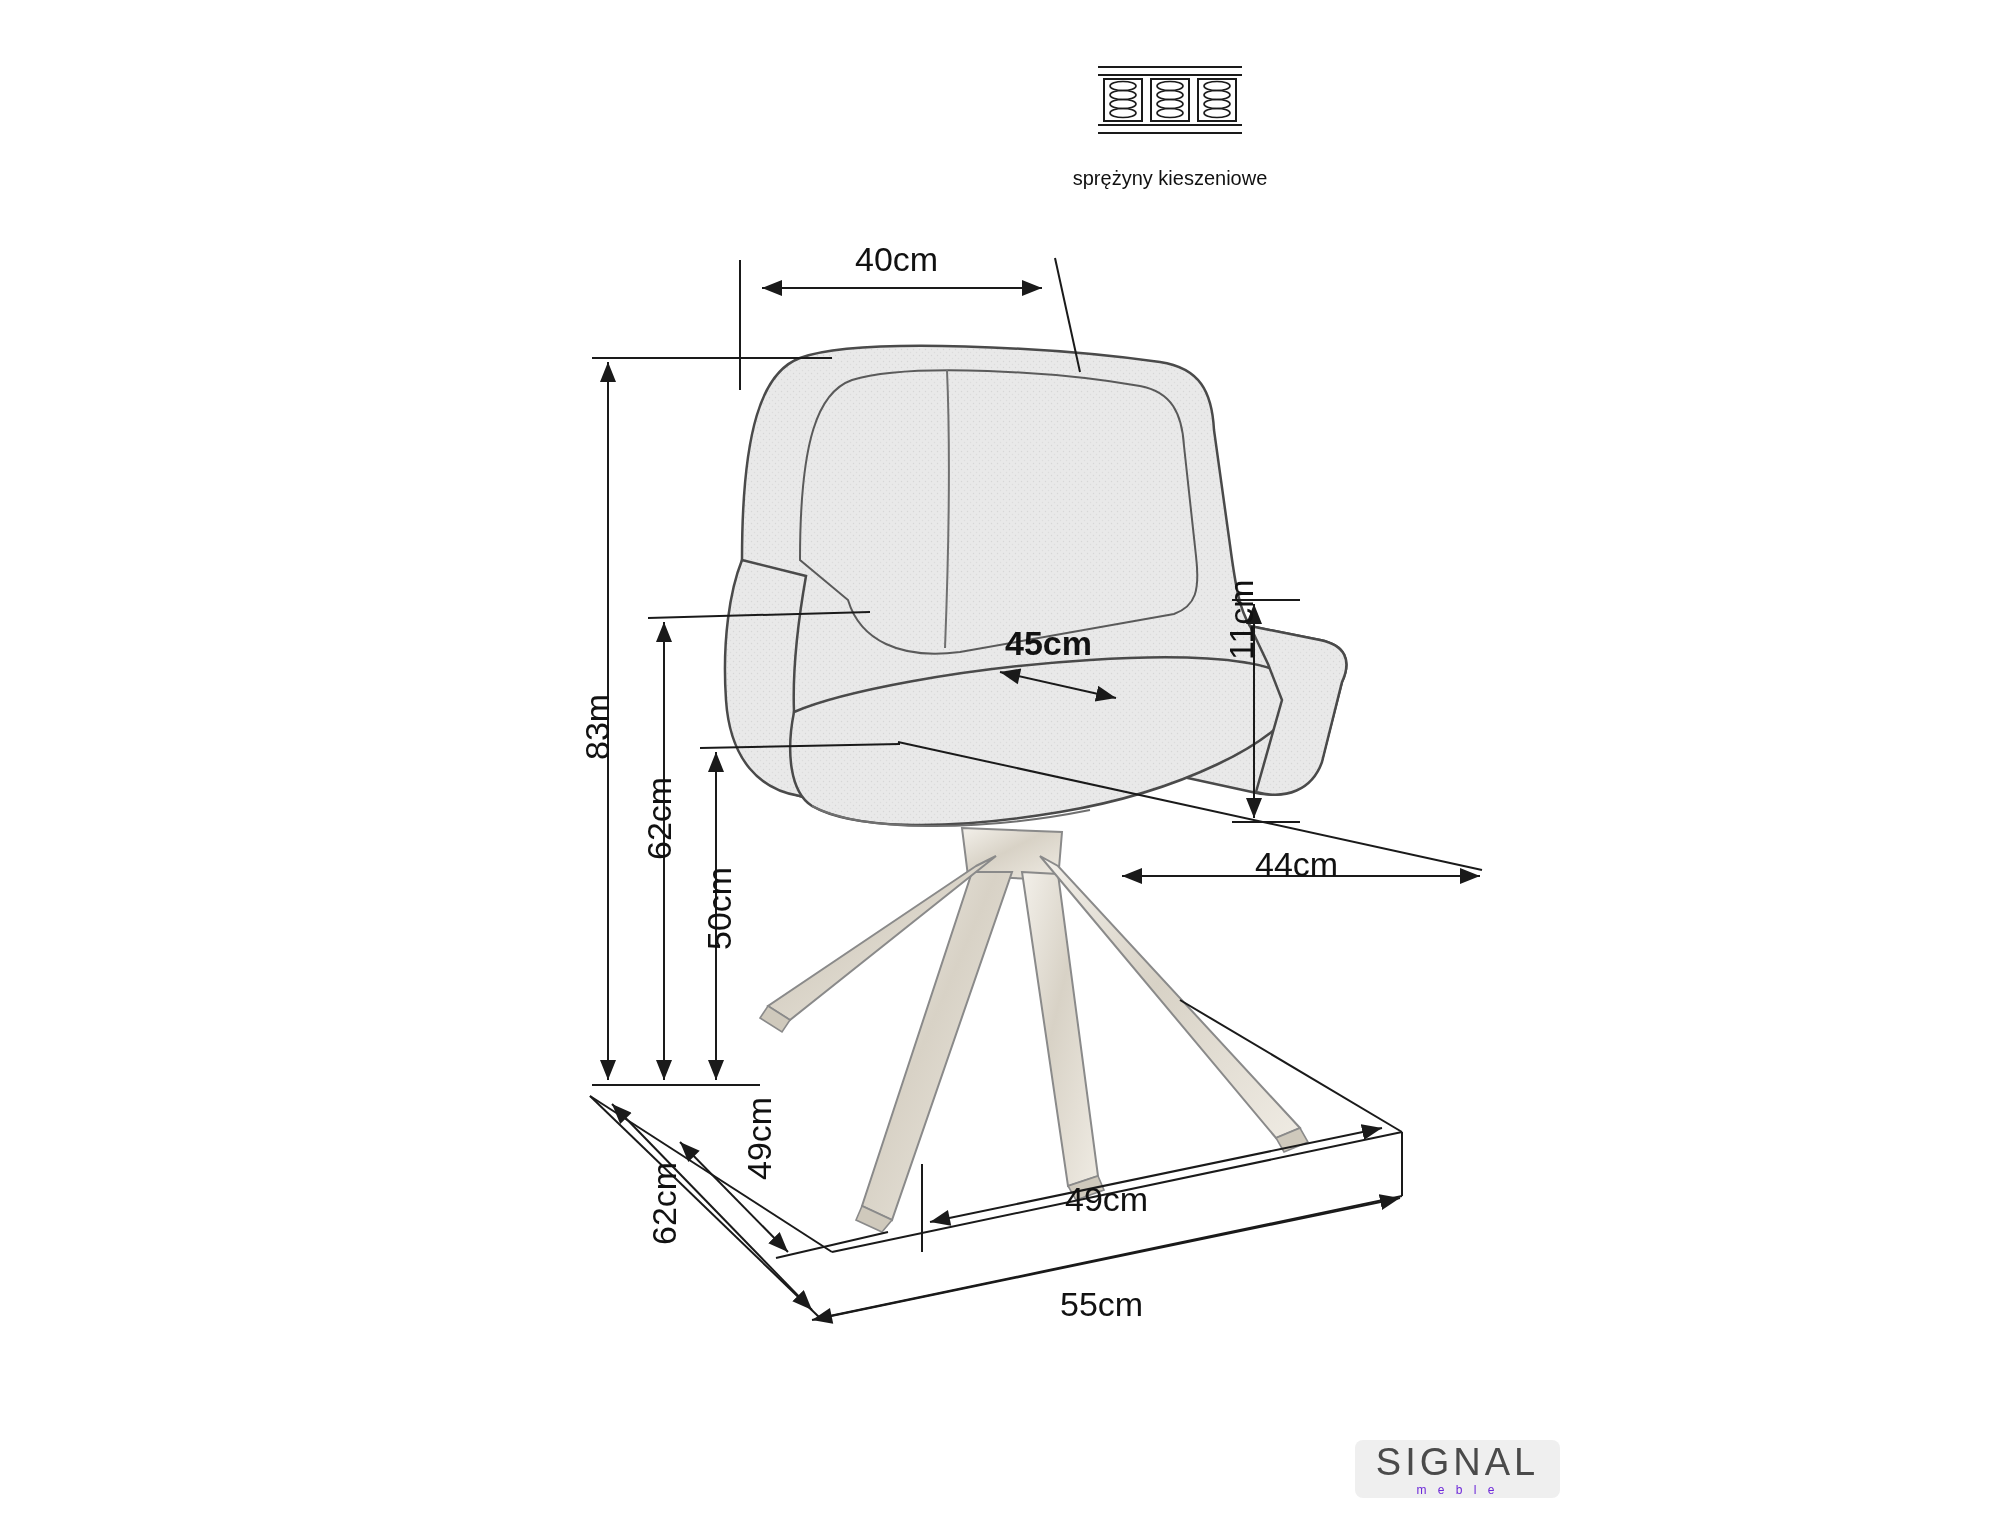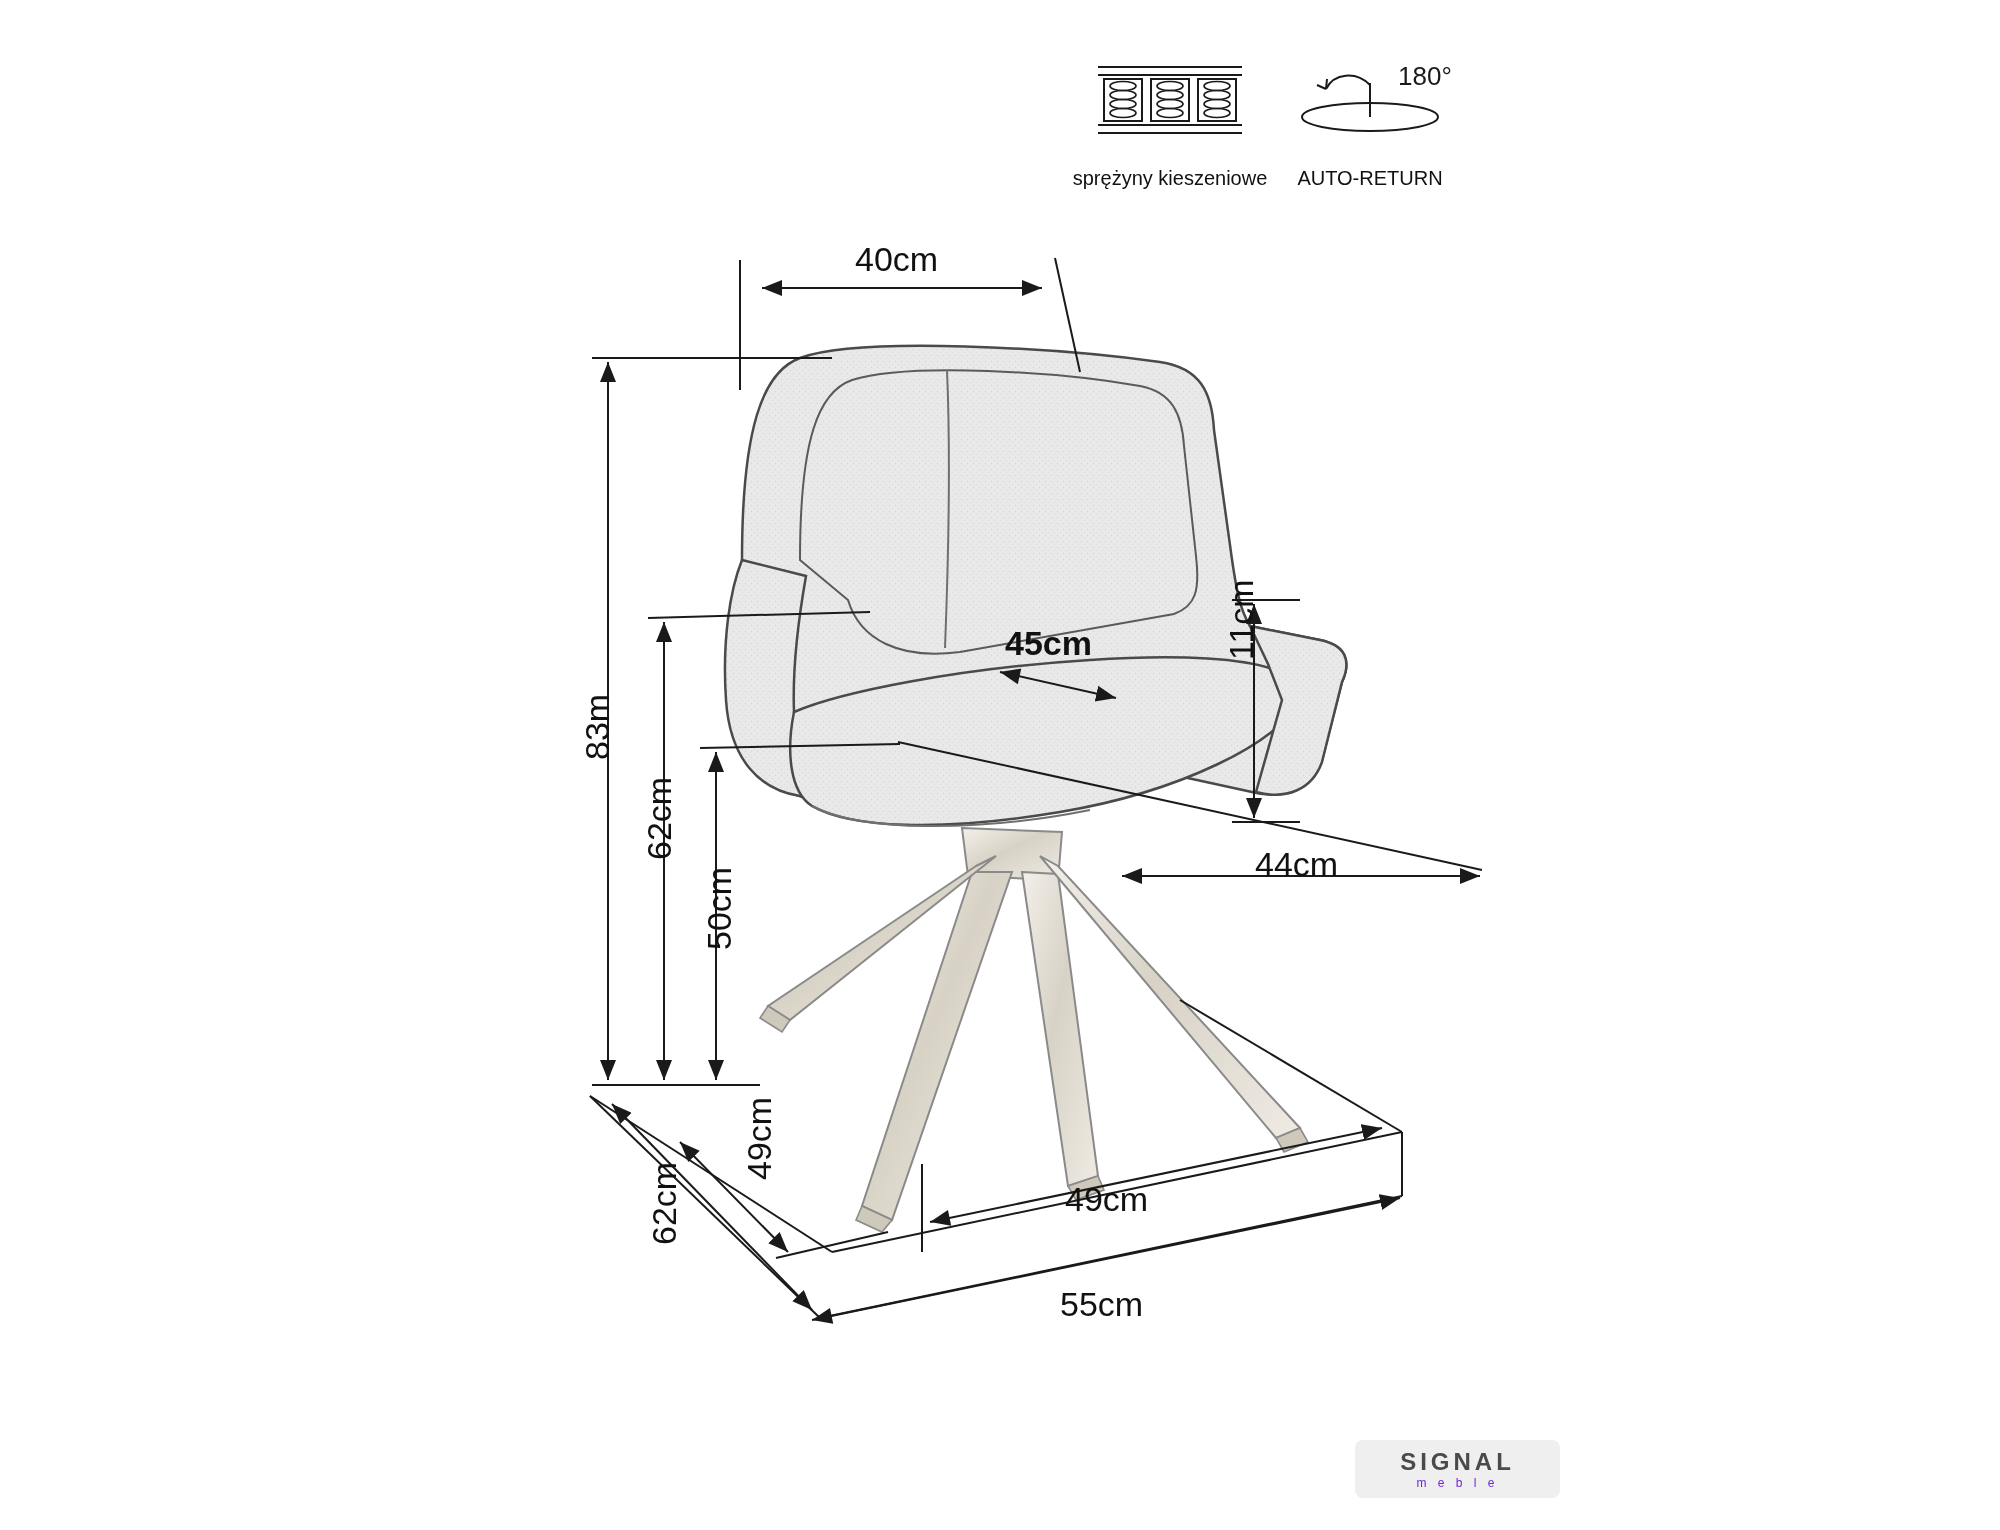--- a/index.html
+++ b/index.html
@@ -93,22 +93,22 @@
     height: 58px;
     border-radius: 8px;
     background: #efefef;
     display: flex;
     flex-direction: column;
     align-items: center;
     justify-content: center;
     line-height: 1;
   }
   #brand-logo .brand-name {
-    font-size: 24px;
-    font-weight: 700;
+    font-size: 38px;
+    font-weight: 400;
     letter-spacing: 4px;
     color: #4a4a4a;
   }
   #brand-logo .brand-sub {
     font-size: 12px;
     letter-spacing: 4px;
     color: #6d28d9;
     margin-top: 3px;
   }
 </style>
@@ -140,32 +140,20 @@
           <ellipse cx="147" cy="31" rx="13" ry="4.5"></ellipse>
           <ellipse cx="147" cy="40" rx="13" ry="4.5"></ellipse>
           <ellipse cx="147" cy="49" rx="13" ry="4.5"></ellipse>
           <ellipse cx="147" cy="58" rx="13" ry="4.5"></ellipse>
         </g>
       </g>
     </svg>
     <div class="badge-caption">sprężyny kieszeniowe</div>
   </div>
 
-  <div class="badge" id="badge-auto-return">
-    <svg width="200" height="90" viewBox="0 0 200 90">
-      <g stroke="#1a1a1a" stroke-width="2" fill="none">
-        <ellipse cx="100" cy="62" rx="68" ry="14"></ellipse>
-        <path d="M100 62 L100 28"></path>
-        <path d="M100 30 C 86 16, 64 18, 56 34"></path>
-        <path d="M56 34 l -9 -4 M56 34 l 1 -10"></path>
-      </g>
-      <text x="128" y="30" font-family="Liberation Sans, sans-serif" font-size="26" fill="#1a1a1a">180°</text>
-    </svg>
-    <div class="badge-caption">AUTO-RETURN</div>
-  </div>
 
   <svg id="chair-illustration" viewBox="0 0 2000 1530">
     <defs>
       <marker id="arrow-end" markerWidth="12" markerHeight="12" refX="10" refY="4" orient="auto">
         <path d="M0,0 L10,4 L0,8 z" fill="#1a1a1a"></path>
       </marker>
       <marker id="arrow-start" markerWidth="12" markerHeight="12" refX="0" refY="4" orient="auto">
         <path d="M10,0 L0,4 L10,8 z" fill="#1a1a1a"></path>
       </marker>
       <pattern id="fabric" width="6" height="6" patternUnits="userSpaceOnUse">

